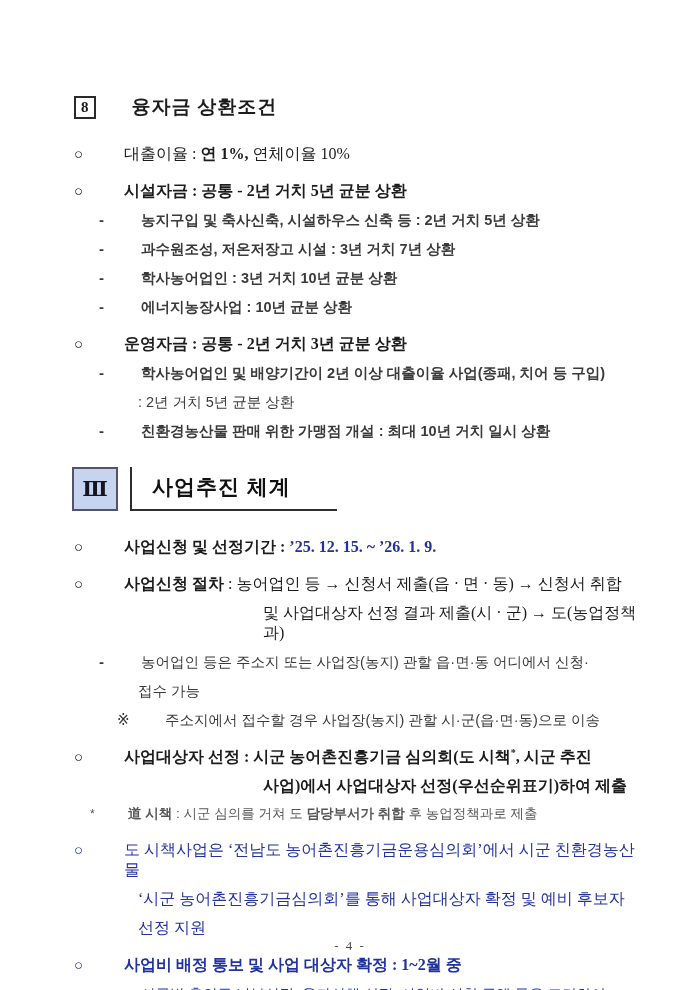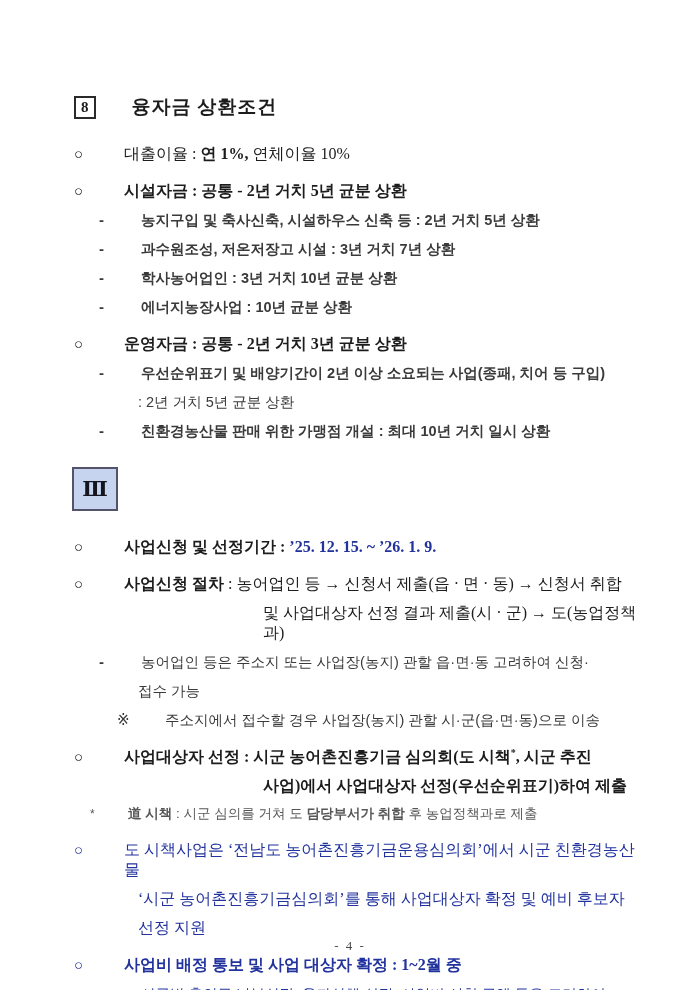--- a/index.html
+++ b/index.html
@@ -86,49 +86,50 @@
       <span class="bullet">-</span>
       <span class="txt semibold">에너지농장사업 : 10년 균분 상환</span>
     </div>
 
     <div class="row group">
       <span class="bullet">○</span>
       <span class="txt bold">운영자금 : 공통 - 2년 거치 3년 균분 상환</span>
     </div>
     <div class="row dash-row">
       <span class="bullet">-</span>
-      <span class="txt semibold">우선순위표기 및 배양기간이 2년 이상 소요되는 사업(종패, 치어 등 구입)</span>
+      <span class="txt semibold">학사농어업인 및 배양기간이 2년 이상 대출이율 사업(종패, 치어 등 구입)</span>
     </div>
     <div class="row dash-row cont">
       <span class="txt">: 2년 거치 5년 균분 상환</span>
     </div>
     <div class="row dash-row">
       <span class="bullet">-</span>
       <span class="txt semibold">친환경농산물 판매 위한 가맹점 개설 : 최대 10년 거치 일시 상환</span>
     </div>
 
     <div class="s3-header">
       <div class="s3-num">Ⅲ</div>
+      <div class="s3-title">사업추진 체계</div>
     </div>
 
     <div class="row">
       <span class="bullet">○</span>
       <span class="txt"><span class="bold">사업신청 및 선정기간 : </span><span class="bold blue">’25. 12. 15. ~ ’26. 1. 9.</span></span>
     </div>
 
     <div class="row group">
       <span class="bullet">○</span>
       <span class="txt"><span class="bold">사업신청 절차</span><span> : 농어업인 등 → 신청서 제출(읍 · 면 · 동) → 신청서 취합</span></span>
     </div>
     <div class="row cont-deep">
       <span class="txt">및 사업대상자 선정 결과 제출(시 · 군) → 도(농업정책과)</span>
     </div>
     <div class="row dash-row">
       <span class="bullet">-</span>
-      <span class="txt">농어업인 등은 주소지 또는 사업장(농지) 관할 읍·면·동 고려하여 신청·</span>
+      <span class="txt">농어업인 등은 주소지 또는 사업장(농지) 관할 읍·면·동 어디에서 신청·</span>
     </div>
     <div class="row dash-row cont">
       <span class="txt">접수 가능</span>
     </div>
     <div class="row ref-row">
       <span class="bullet">※</span>
       <span class="txt">주소지에서 접수할 경우 사업장(농지) 관할 시·군(읍·면·동)으로 이송</span>
     </div>
 
     <div class="row group">

